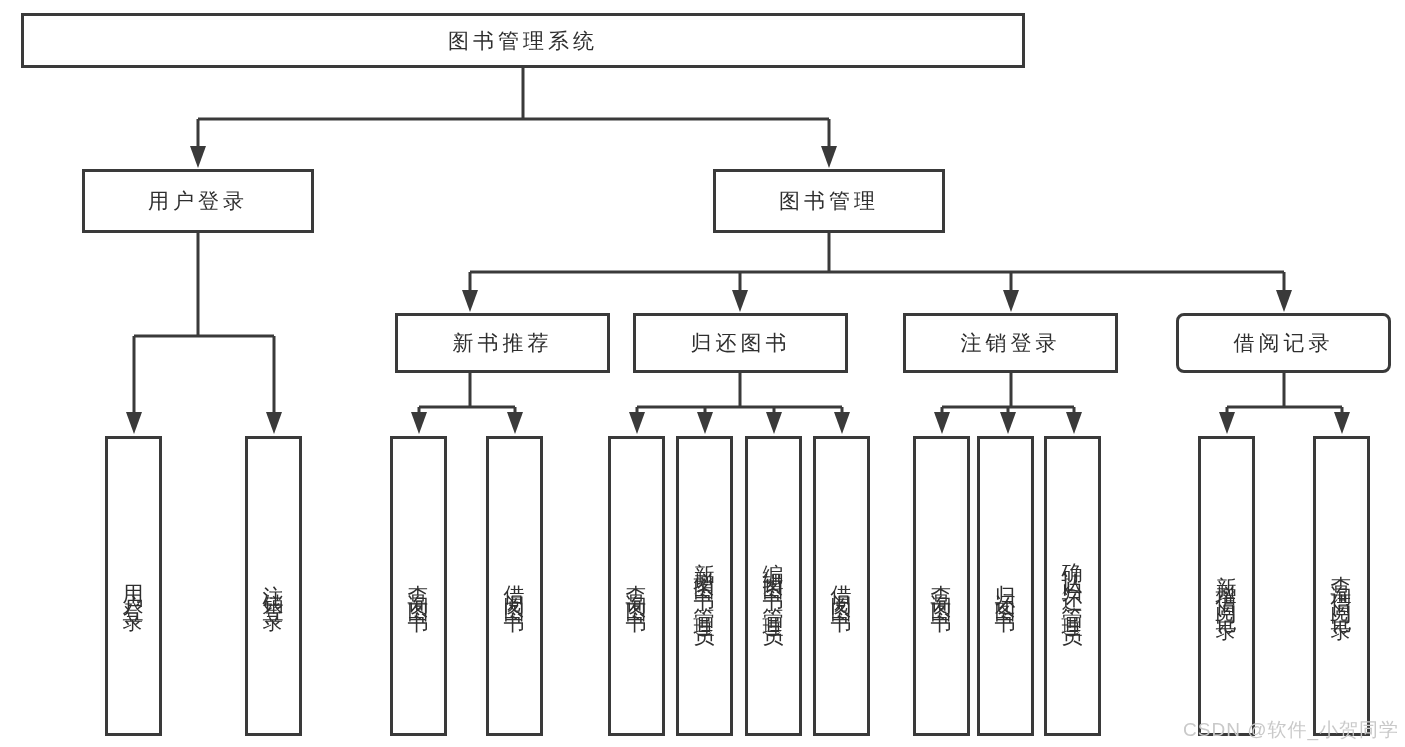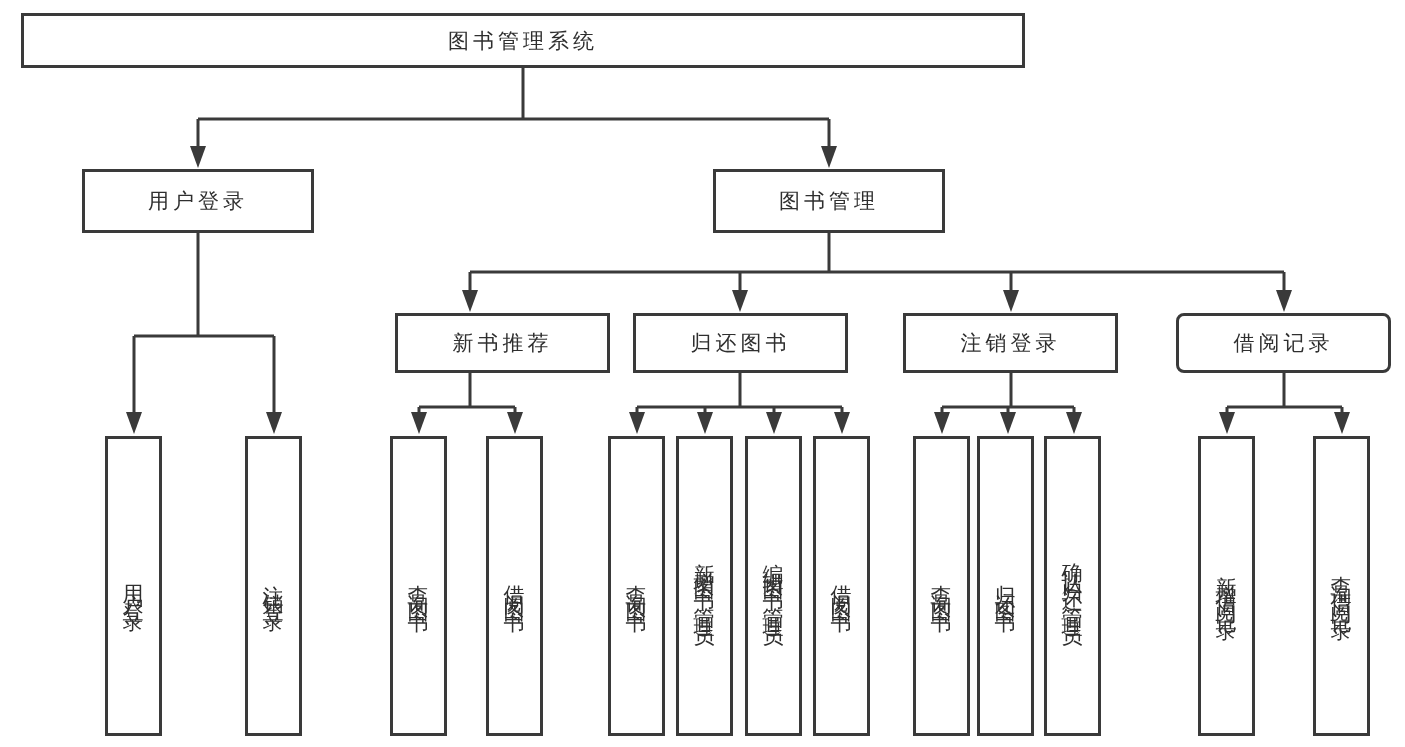--- a/index.html
+++ b/index.html
@@ -179,14 +179,15 @@
     <span>确认归还（管理员）</span>
   </div>
 
   <div class="leaf l-12">
     <span>新增借阅记录</span>
   </div>
   <div class="leaf l-13">
     <span>查询借阅记录</span>
   </div>
 
+  <div class="watermark">CSDN @软件_小贺同学</div>
 
 </div>
 
 </body></html>

